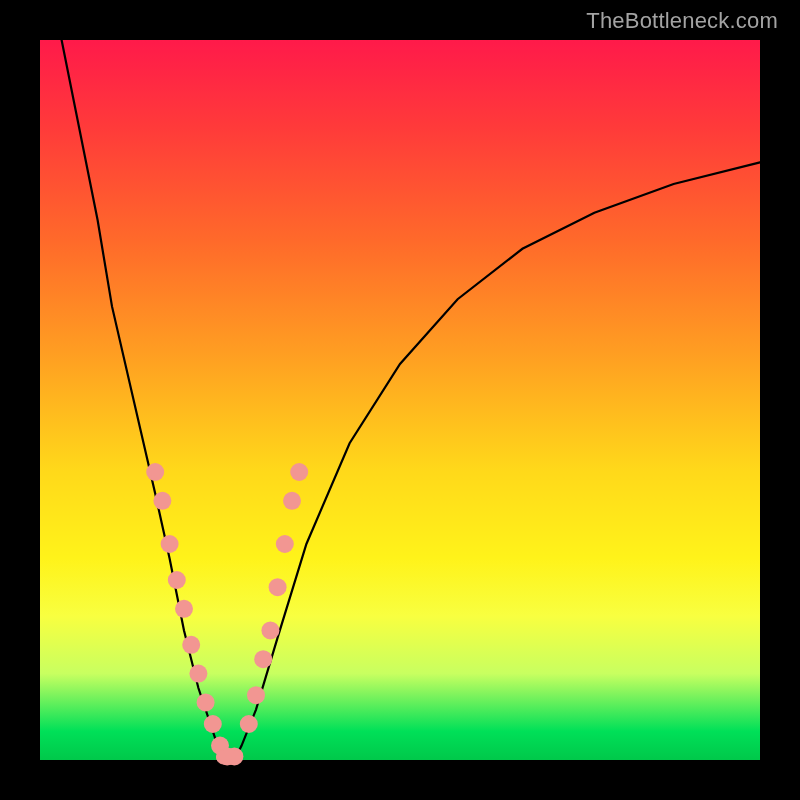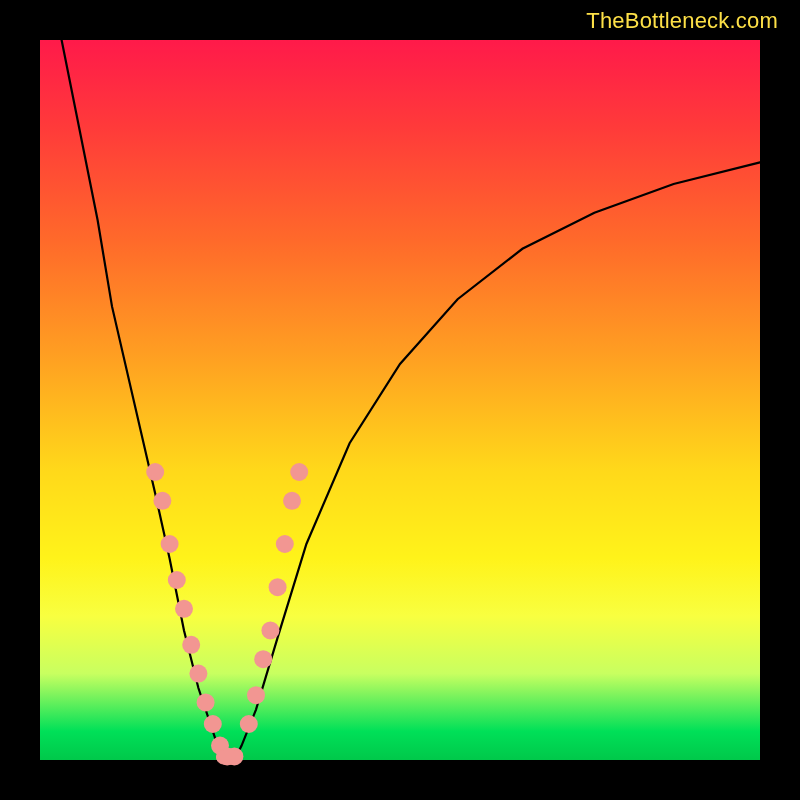--- a/index.html
+++ b/index.html
@@ -28,21 +28,21 @@
       #f8ff40 80%,
       #c8ff60 88%,
       #00e058 96%,
       #00c84a 100%
     );
   }
   .watermark {
     position: absolute;
     top: 8px;
     right: 22px;
-    color: #fde047;
+    color: #a3a3a3;
     font-size: 22px;
     font-weight: 500;
     letter-spacing: 0.2px;
   }
   svg.curves {
     position: absolute;
     left: 0;
     top: 0;
     width: 720px;
     height: 720px;

